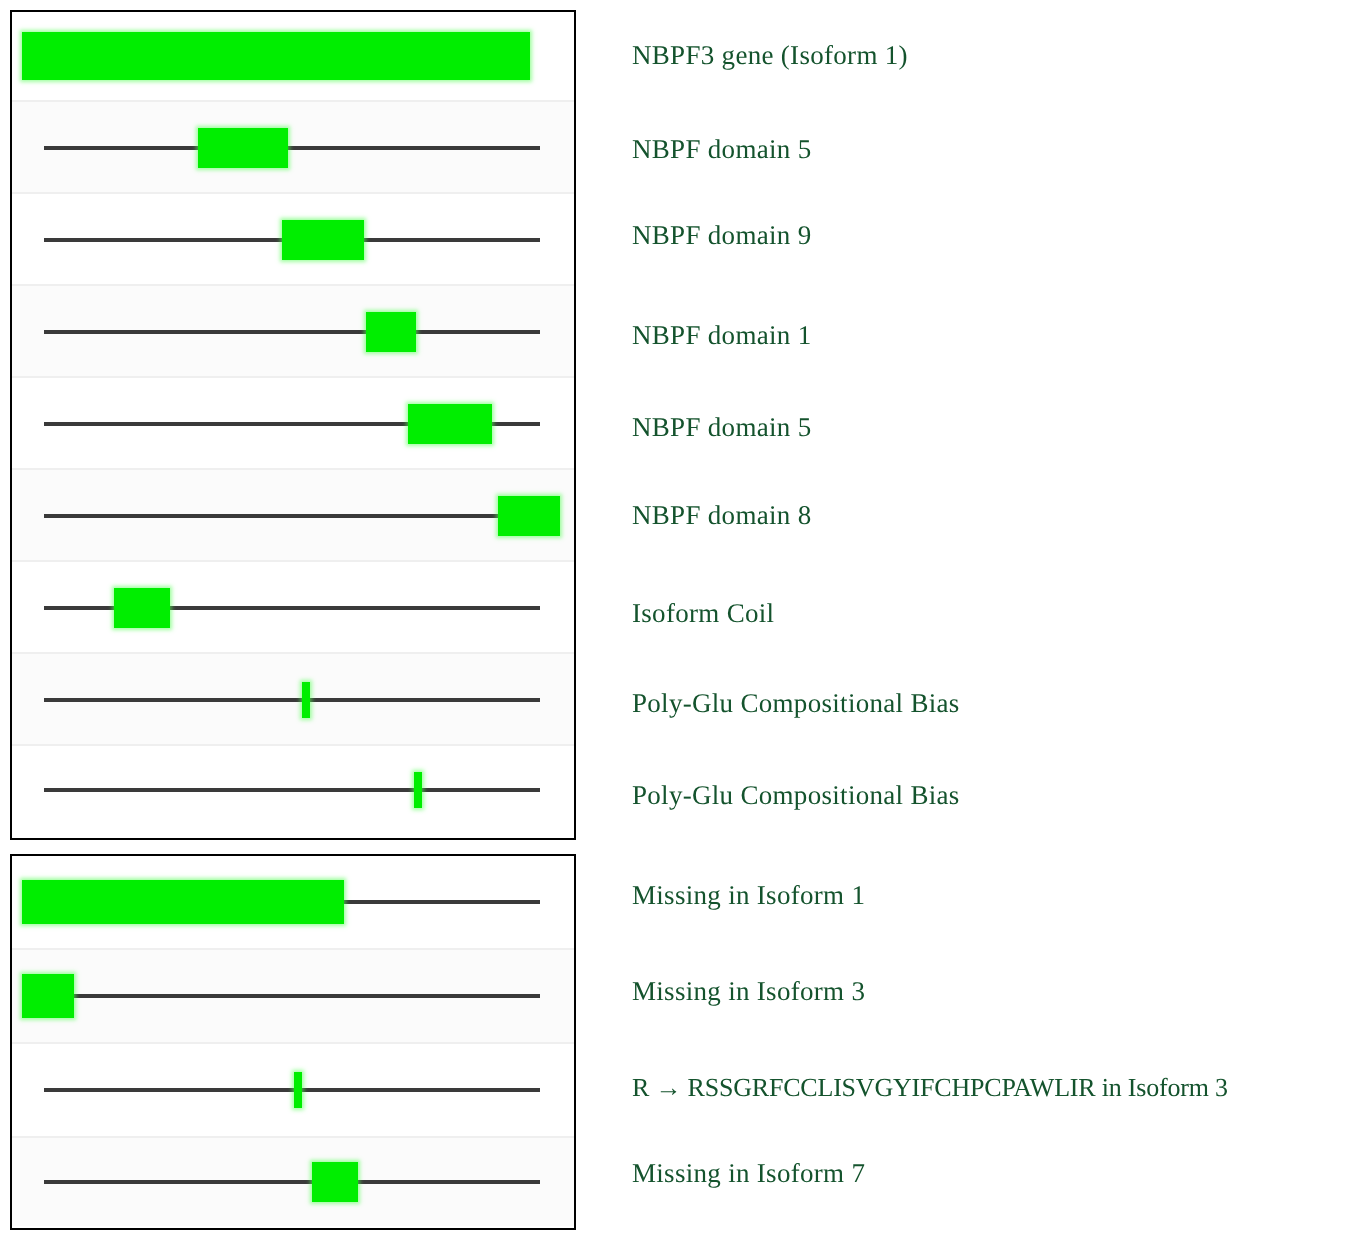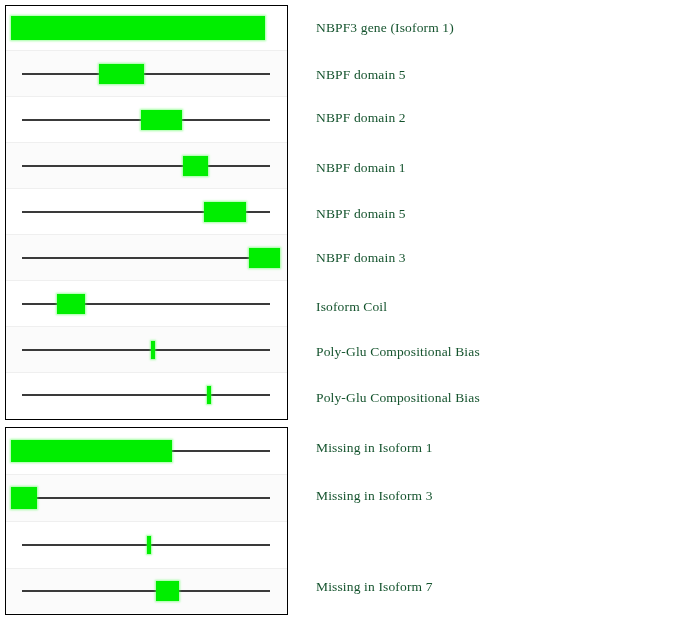--- a/index.html
+++ b/index.html
@@ -159,25 +159,26 @@
     <div class="track-row alt" style="height:44px">
       <div class="backbone"></div>
       <div class="feature" style="left:53.5%; width:8%; height:20px; margin-top:-10px;"></div>
     </div>
 
   </div>
 
   <div class="label-col">
     <div class="row-label" style="top:21px">NBPF3  gene (Isoform 1)</div>
     <div class="row-label" style="top:68px">NBPF  domain 5</div>
-    <div class="row-label" style="top:111px">NBPF  domain 2</div>
+    <div class="row-label" style="top:111px">NBPF  domain 9</div>
     <div class="row-label" style="top:161px">NBPF  domain 1</div>
     <div class="row-label" style="top:207px">NBPF  domain 5</div>
-    <div class="row-label" style="top:251px">NBPF  domain 3</div>
+    <div class="row-label" style="top:251px">NBPF  domain 8</div>
     <div class="row-label" style="top:300px">Isoform Coil</div>
     <div class="row-label" style="top:345px">Poly-Glu  Compositional  Bias</div>
     <div class="row-label" style="top:391px">Poly-Glu  Compositional  Bias</div>
     <div class="row-label" style="top:441px">Missing in Isoform 1</div>
     <div class="row-label" style="top:489px">Missing in Isoform 3</div>
+    <div class="row-label small" style="top:537px">R → RSSGRFCCLISVGYIFCHPCPAWLIR  in Isoform 3</div>
     <div class="row-label" style="top:580px">Missing in Isoform 7</div>
   </div>
 
 </div>
 
 </body></html>

